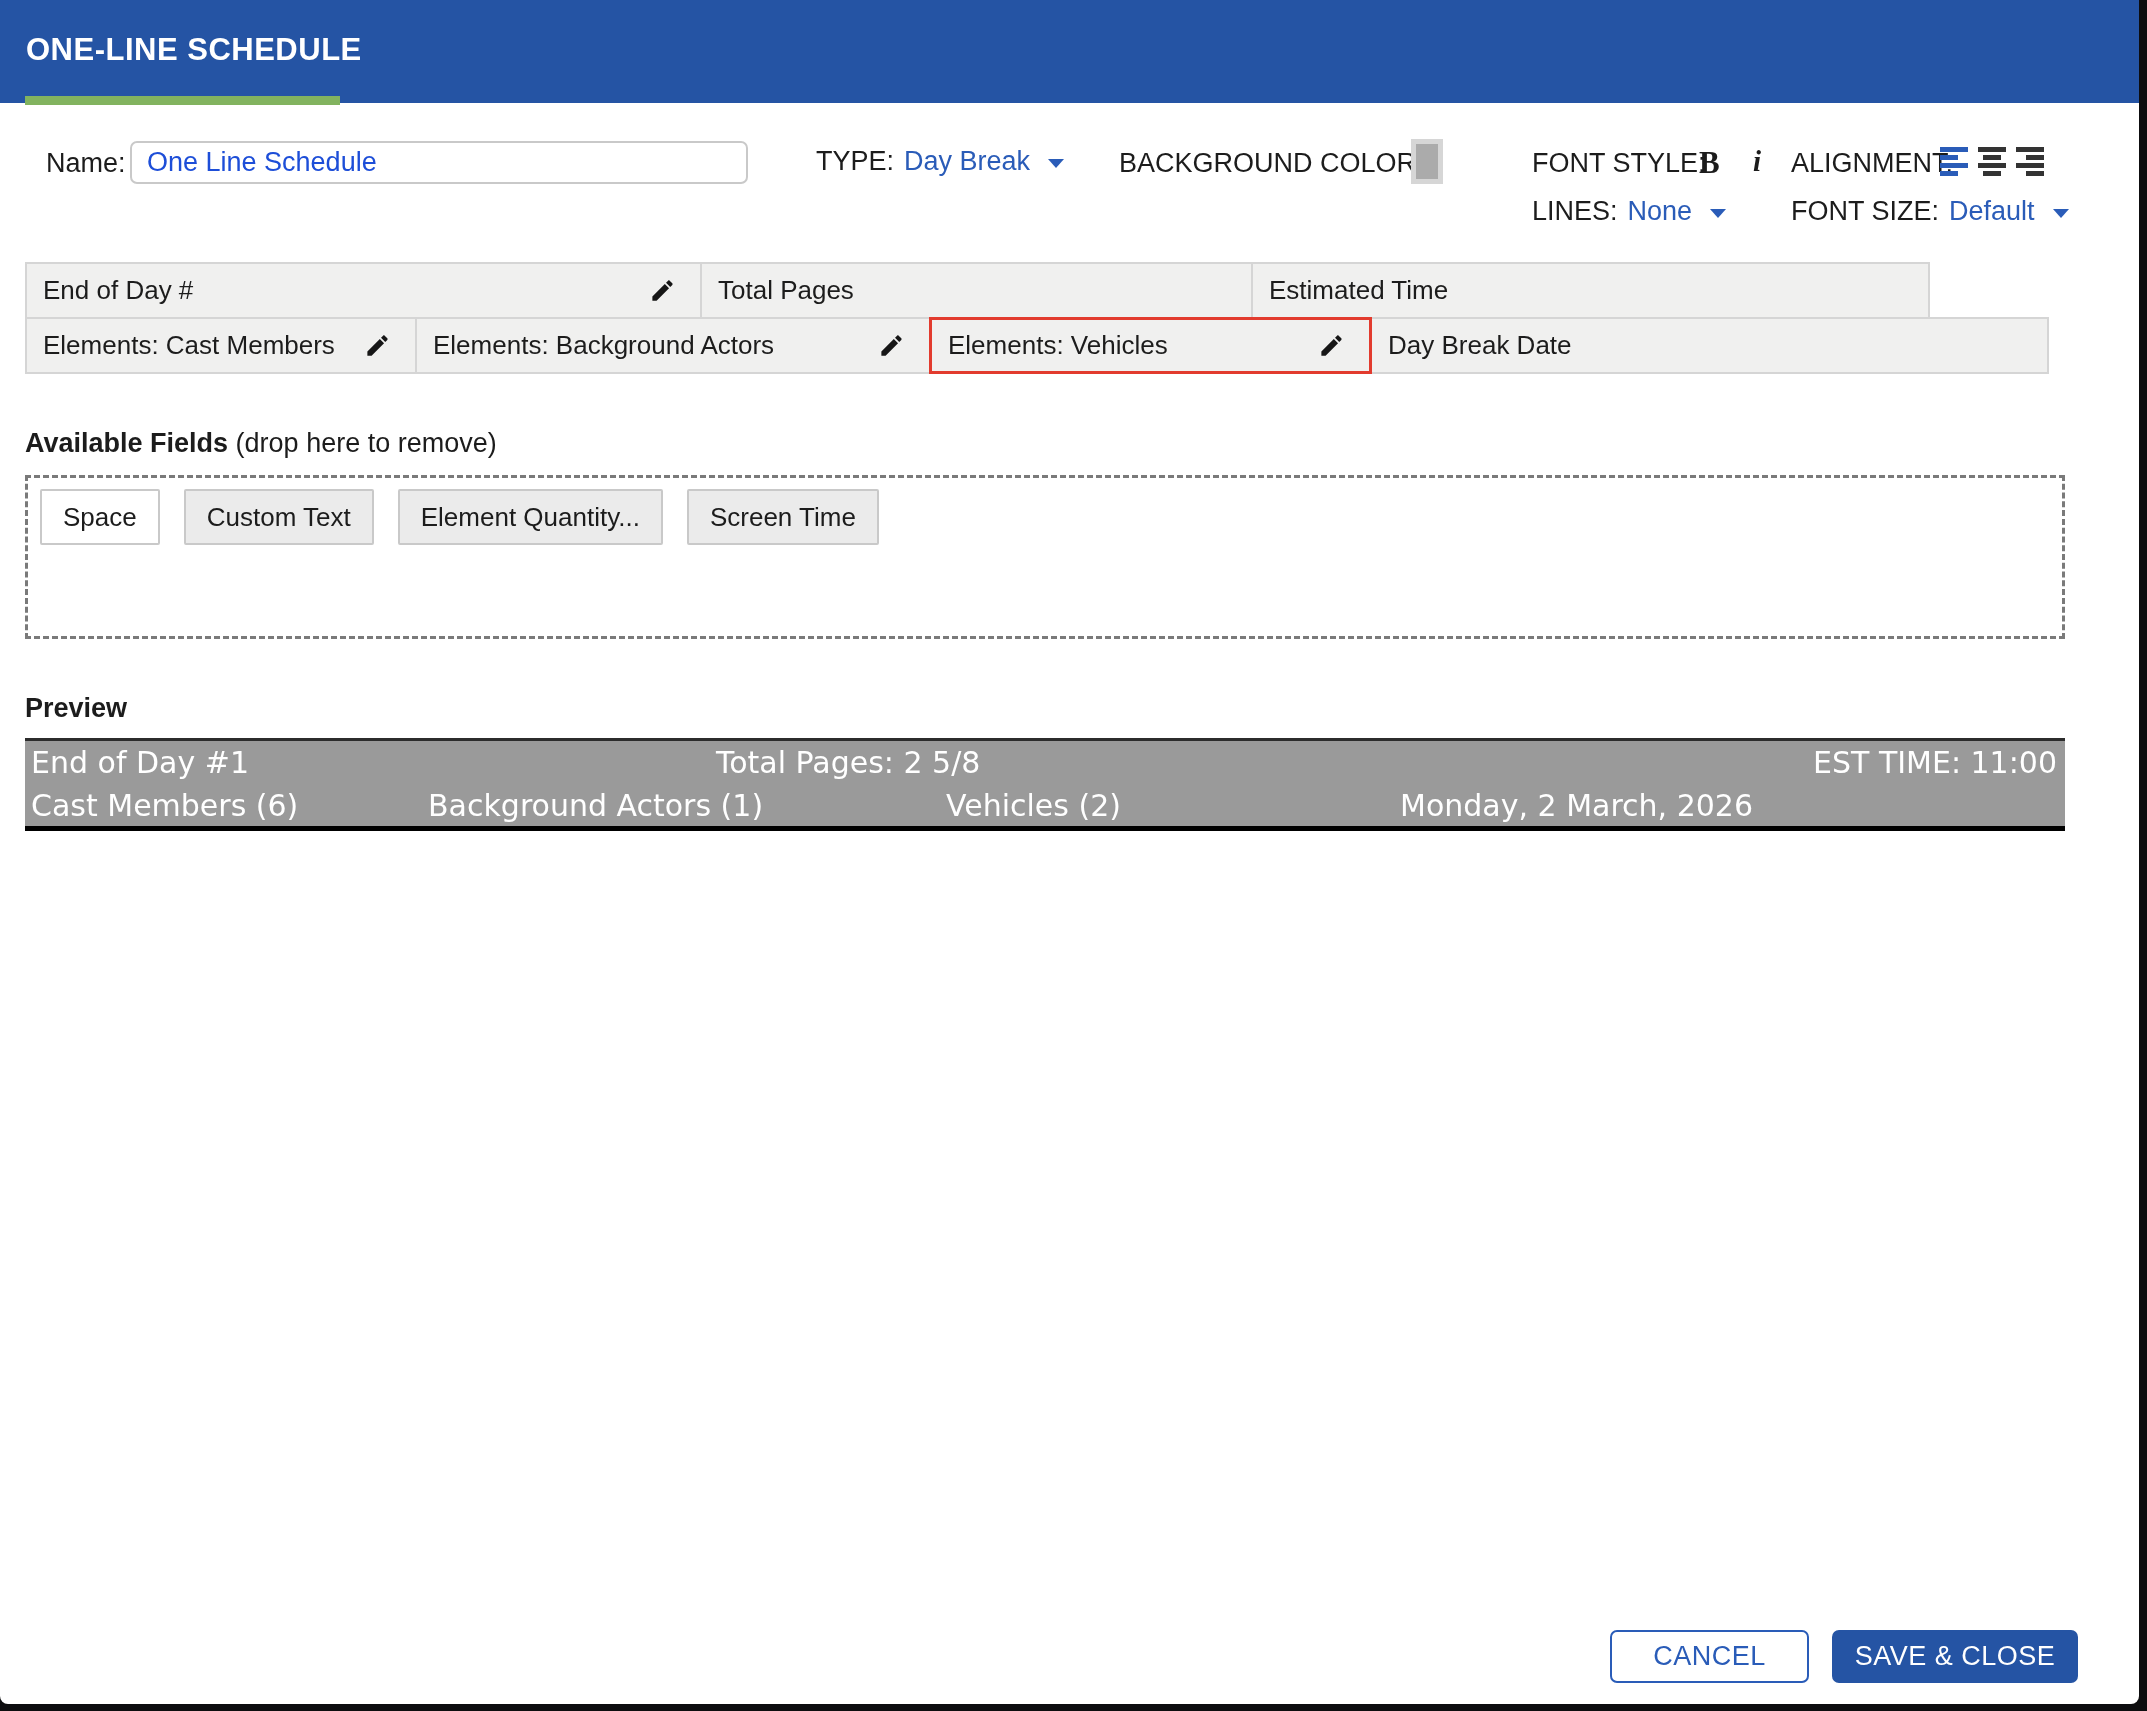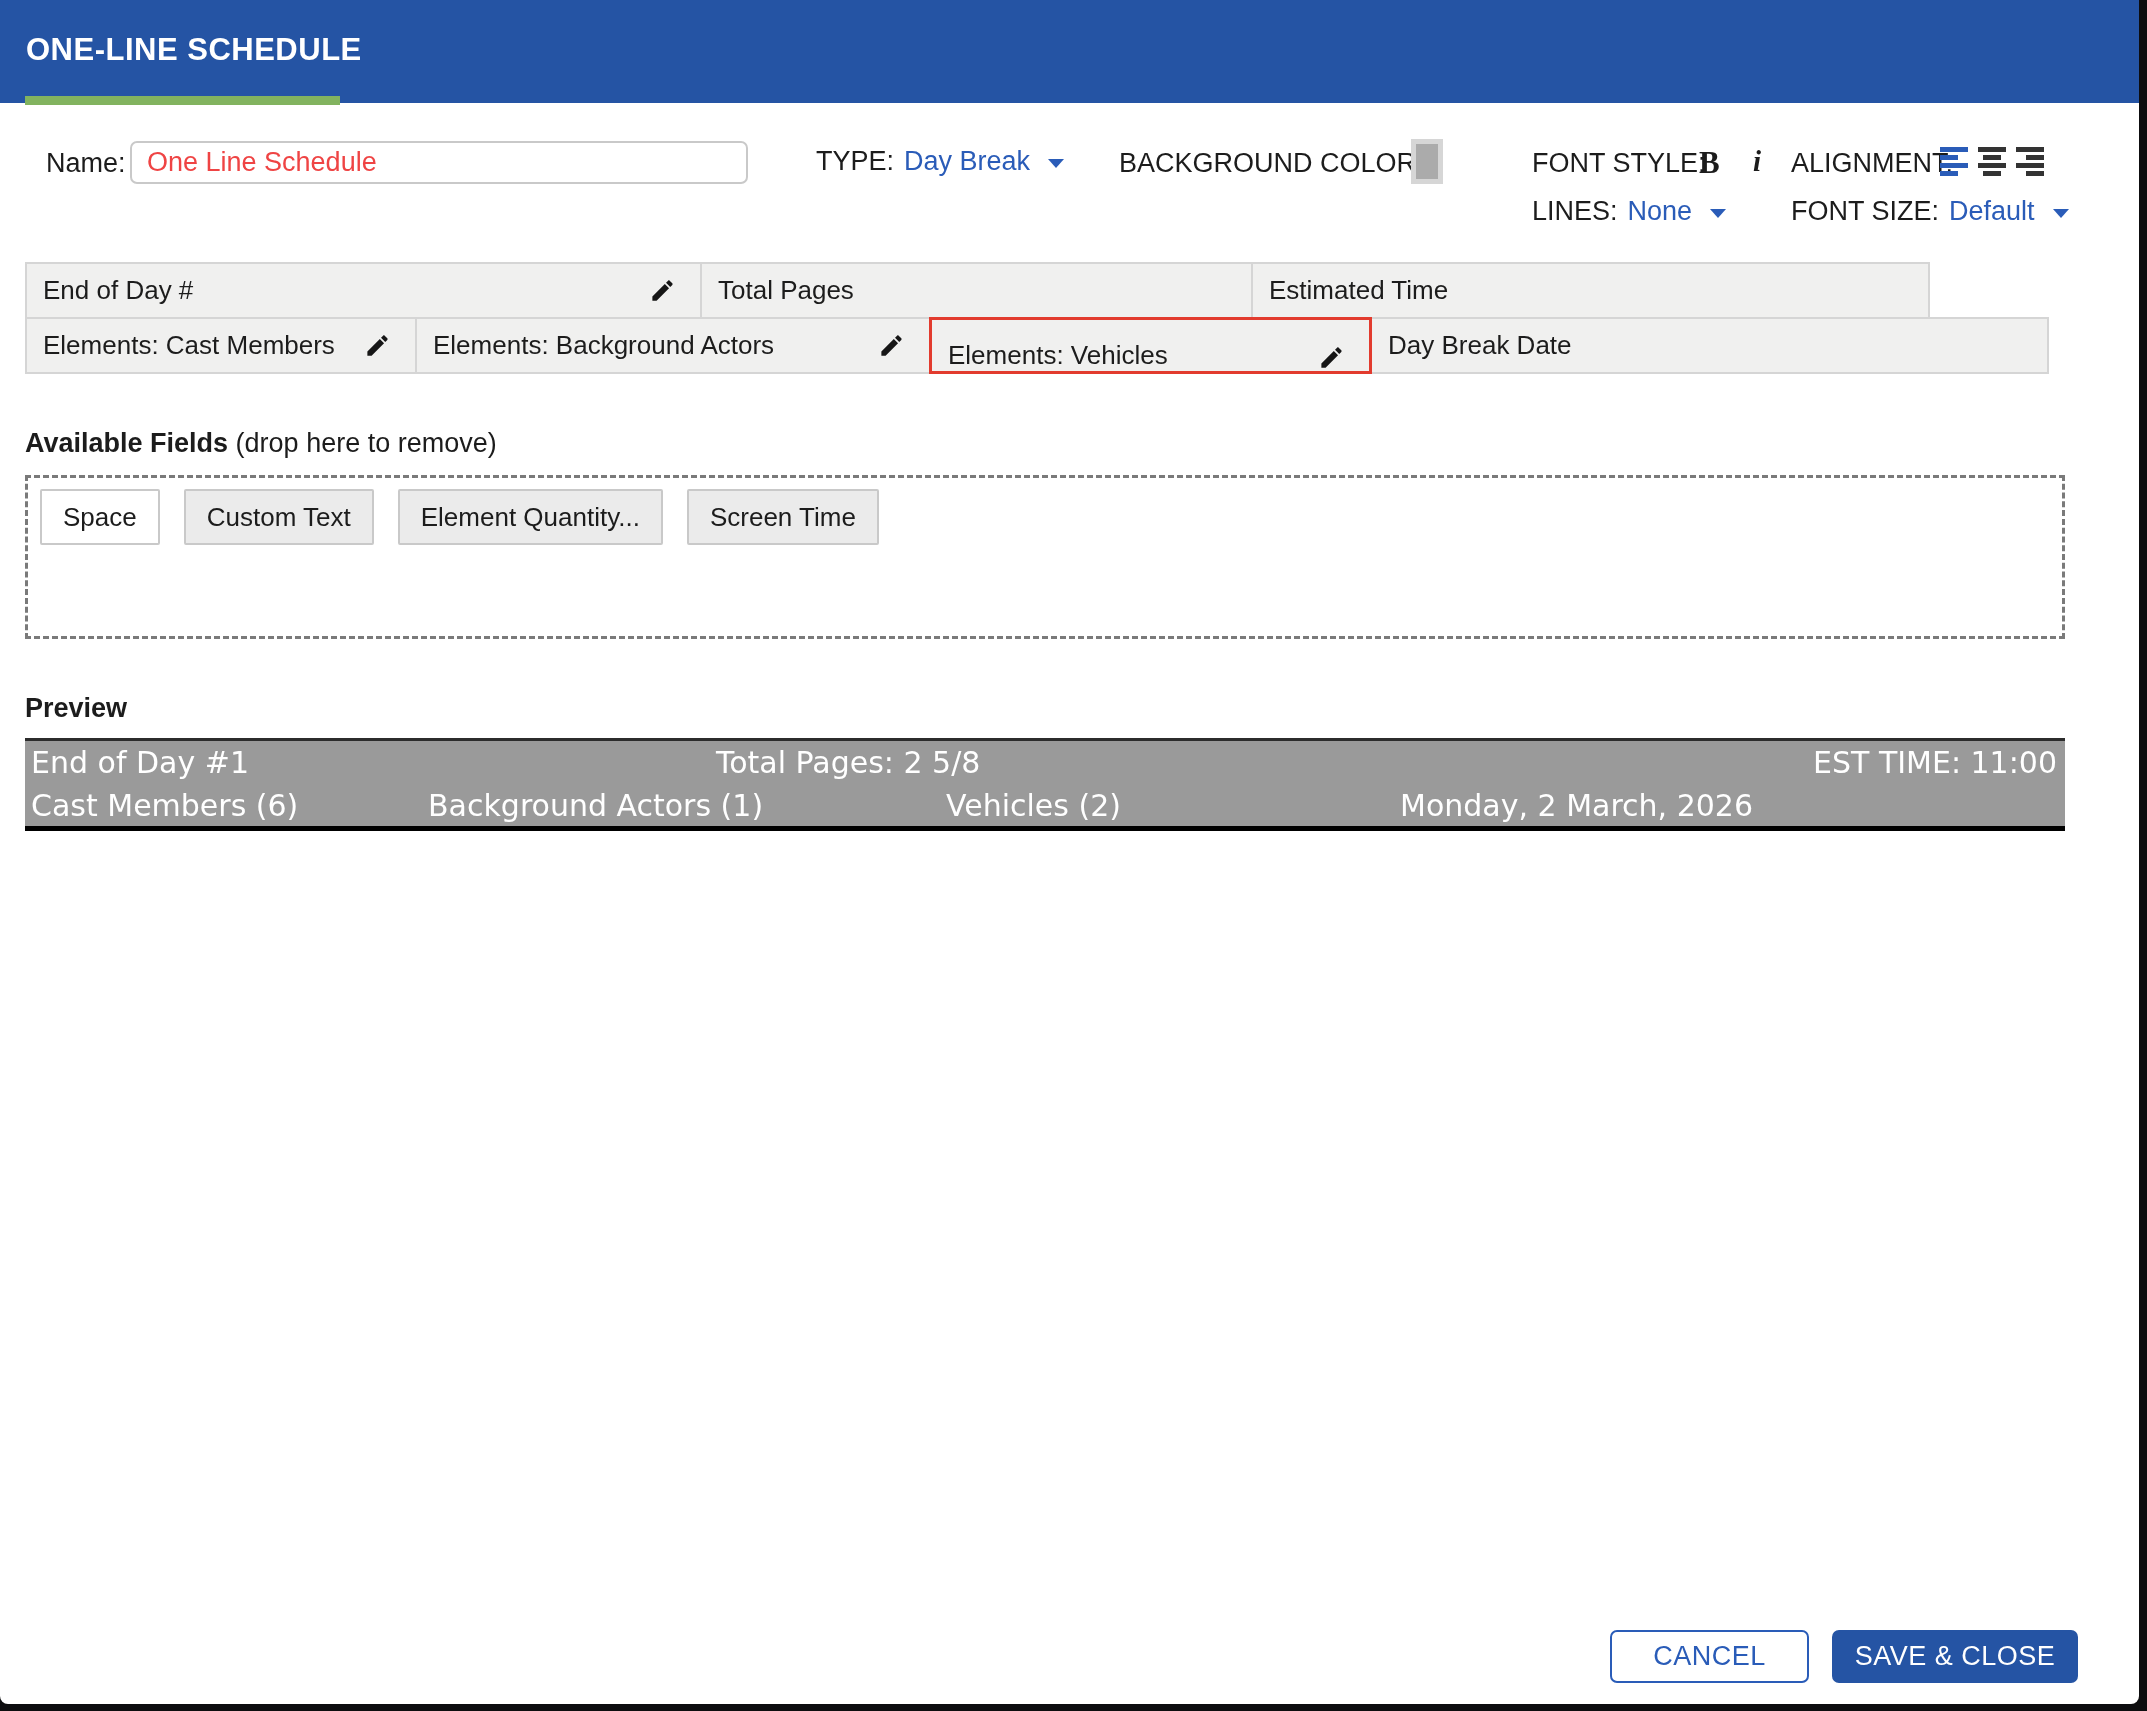--- a/index.html
+++ b/index.html
@@ -6,37 +6,37 @@
   html,body { width:2147px; height:1711px; background:#0d0d0f; font-family:"Liberation Sans", sans-serif; overflow:hidden; }
   .dialog { position:absolute; left:0; top:0; width:2139px; height:1704px; background:#fff; border-radius:0 0 8px 8px; overflow:hidden; }
 
   
   .hdr { position:absolute; left:0; top:0; width:100%; height:103px; background:#2554a4; }
   .hdr-title { position:absolute; left:26px; top:32px; color:#fff; font-size:31px; font-weight:bold; letter-spacing:0.5px; }
   .hdr-accent { position:absolute; left:25px; top:96px; width:315px; height:9px; background:#82b35f; }
 
   
   .lbl { font-size:27px; color:#1c1c1c; position:absolute; white-space:nowrap; }
-  .name-input { position:absolute; left:130px; top:141px; width:618px; height:43px; border:2px solid #c9c9c9; border-radius:7px; font-size:27px; color:#ef4444; padding:0 15px; font-family:"Liberation Sans",sans-serif; background:#fff; }
+  .name-input { position:absolute; left:130px; top:141px; width:618px; height:43px; border:2px solid #c9c9c9; border-radius:7px; font-size:27px; color:#1d4ed8; padding:0 15px; font-family:"Liberation Sans",sans-serif; background:#fff; }
   .ctl { position:absolute; font-size:27px; color:#1c1c1c; white-space:nowrap; display:flex; align-items:center; }
   .ctl .val { color:#2a5cb8; margin-left:10px; cursor:pointer; display:inline-flex; align-items:center; }
   .caret { display:inline-block; width:0; height:0; border-left:8px solid transparent; border-right:8px solid transparent; border-top:9px solid #2a5cb8; margin-left:18px; position:relative; top:2px; }
   .swatch { position:absolute; left:1411px; top:139px; width:32px; height:45px; background:#ababab; border:5px solid #d6d6d6; cursor:pointer; }
   .bold-btn { position:absolute; left:1699px; top:145px; font-family:"Liberation Serif", serif; font-weight:bold; font-size:31px; color:#1c1c1c; cursor:pointer; }
   .italic-btn { position:absolute; left:1753px; top:145px; font-family:"Liberation Serif", serif; font-style:italic; font-weight:bold; font-size:29px; color:#1c1c1c; cursor:pointer; }
   .align-group { position:absolute; left:1940px; top:146px; display:flex; gap:10px; }
   .align-group svg { cursor:pointer; display:block; }
 
   
   .grid { position:absolute; left:25px; top:262px; width:2030px; }
   .grow { display:flex; }
   .cell { height:57px; background:#f0f0ef; border:2px solid #d5d5d5; display:flex; align-items:center; justify-content:space-between; padding:0 24px 0 16px; font-size:26px; color:#1c1c1c; margin-left:-2px; position:relative; cursor:grab; }
   .cell:first-child { margin-left:0; }
   .grow2 .cell { margin-top:-2px; }
-  .cell.hl { border:3px solid #e23b2e; z-index:2;align-items:flex-end; }
+  .cell.hl { border:3px solid #e23b2e; z-index:2; }
   .pencil { width:27px; height:27px; flex:0 0 auto; cursor:pointer; }
   .pencil path { fill:#161616; }
 
   
   .af-title { position:absolute; left:25px; top:428px; font-size:27px; color:#1c1c1c; }
   .af-title b { font-weight:bold; }
   .dropzone { position:absolute; left:25px; top:475px; width:2040px; height:164px; border:3px dashed #7a7a7a; padding:11px 12px; }
   .chips { display:flex; gap:24px; }
   .chip { height:56px; display:inline-flex; align-items:center; padding:0 21px; font-size:26px; color:#1c1c1c; background:#ebebeb; border:2px solid #c9c9c9; border-radius:2px; cursor:grab; }
   .chip.active { background:#fff; }

